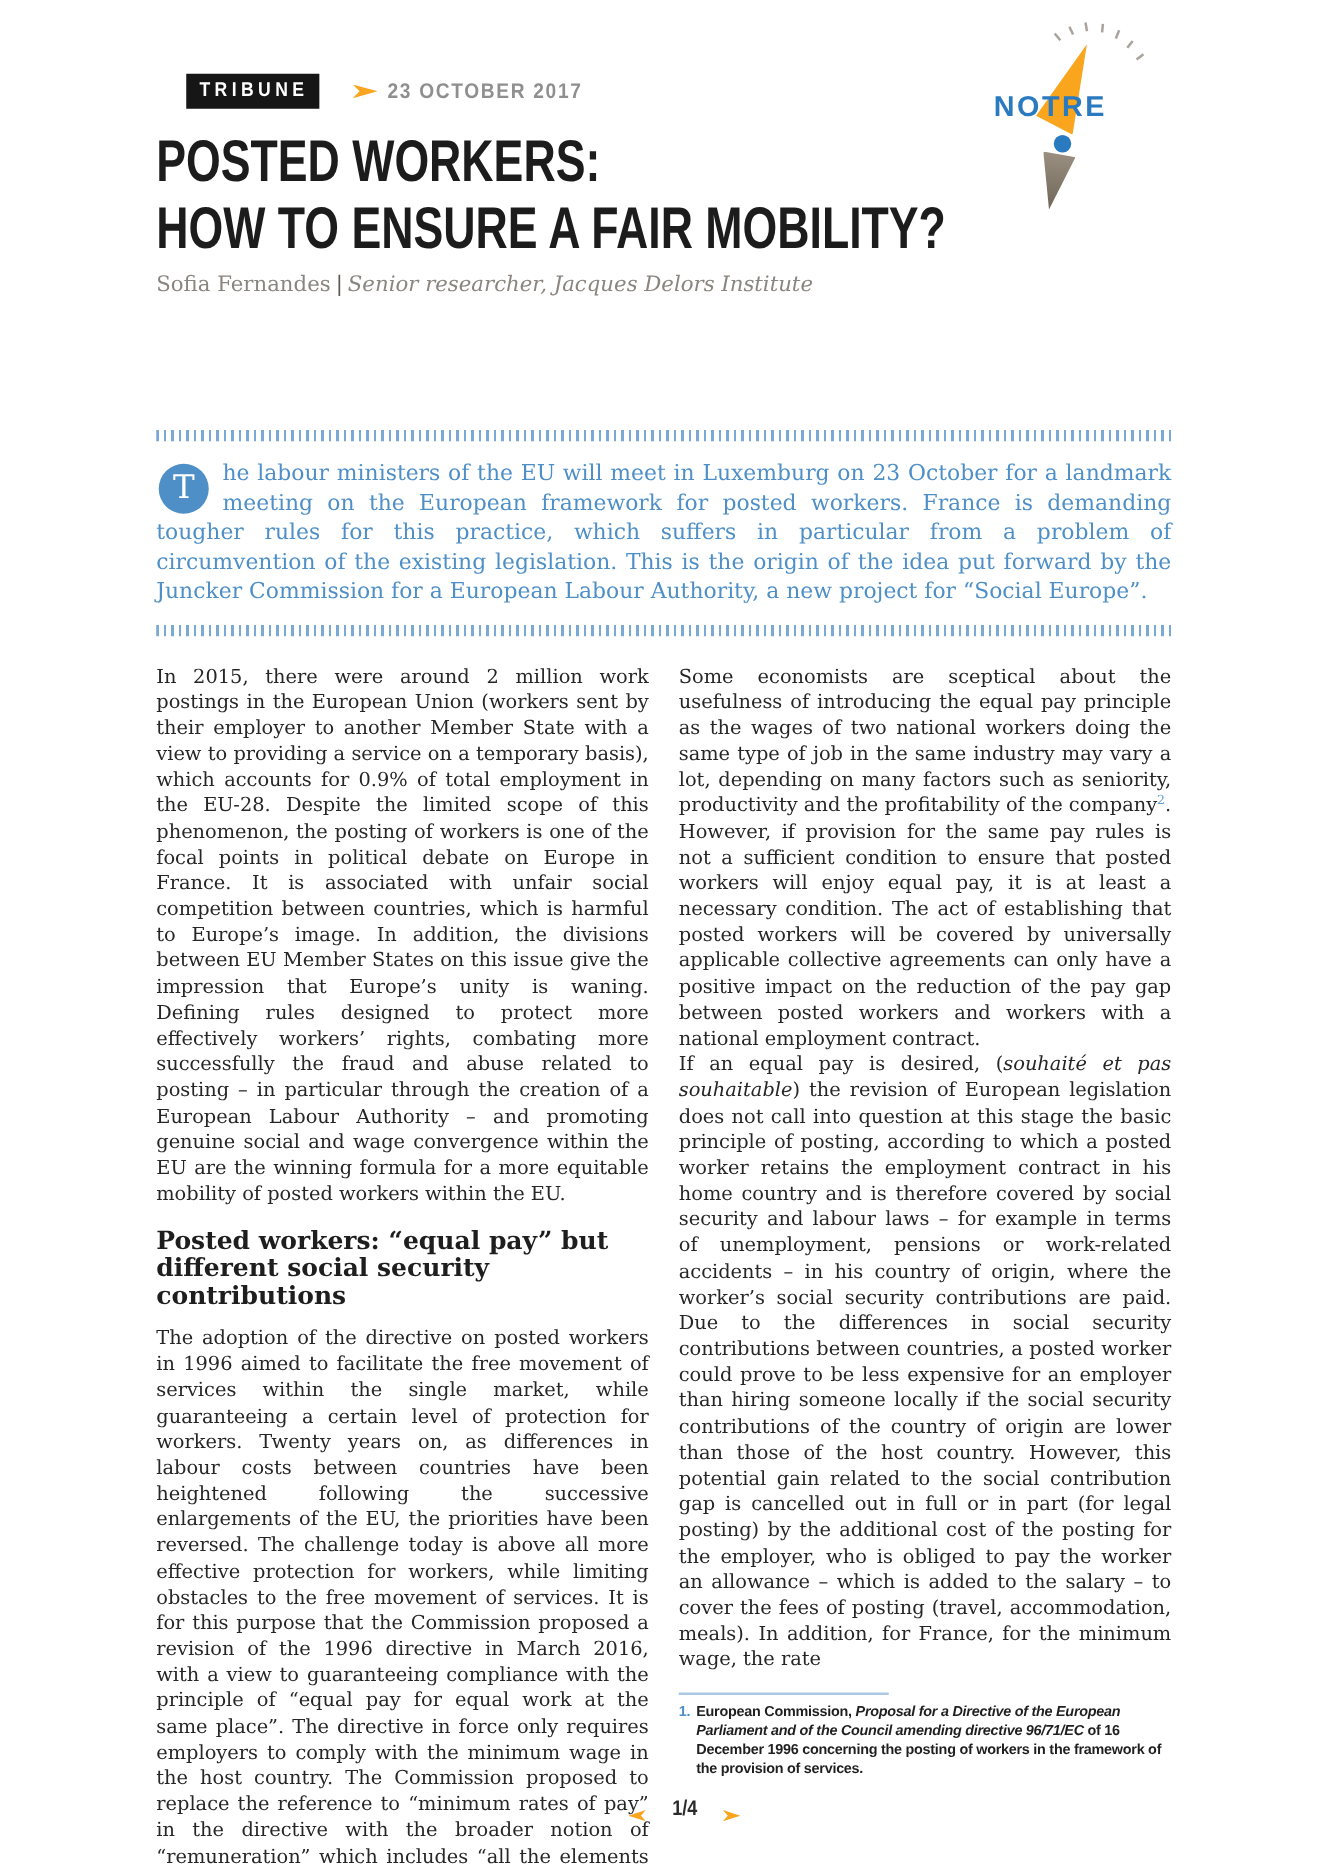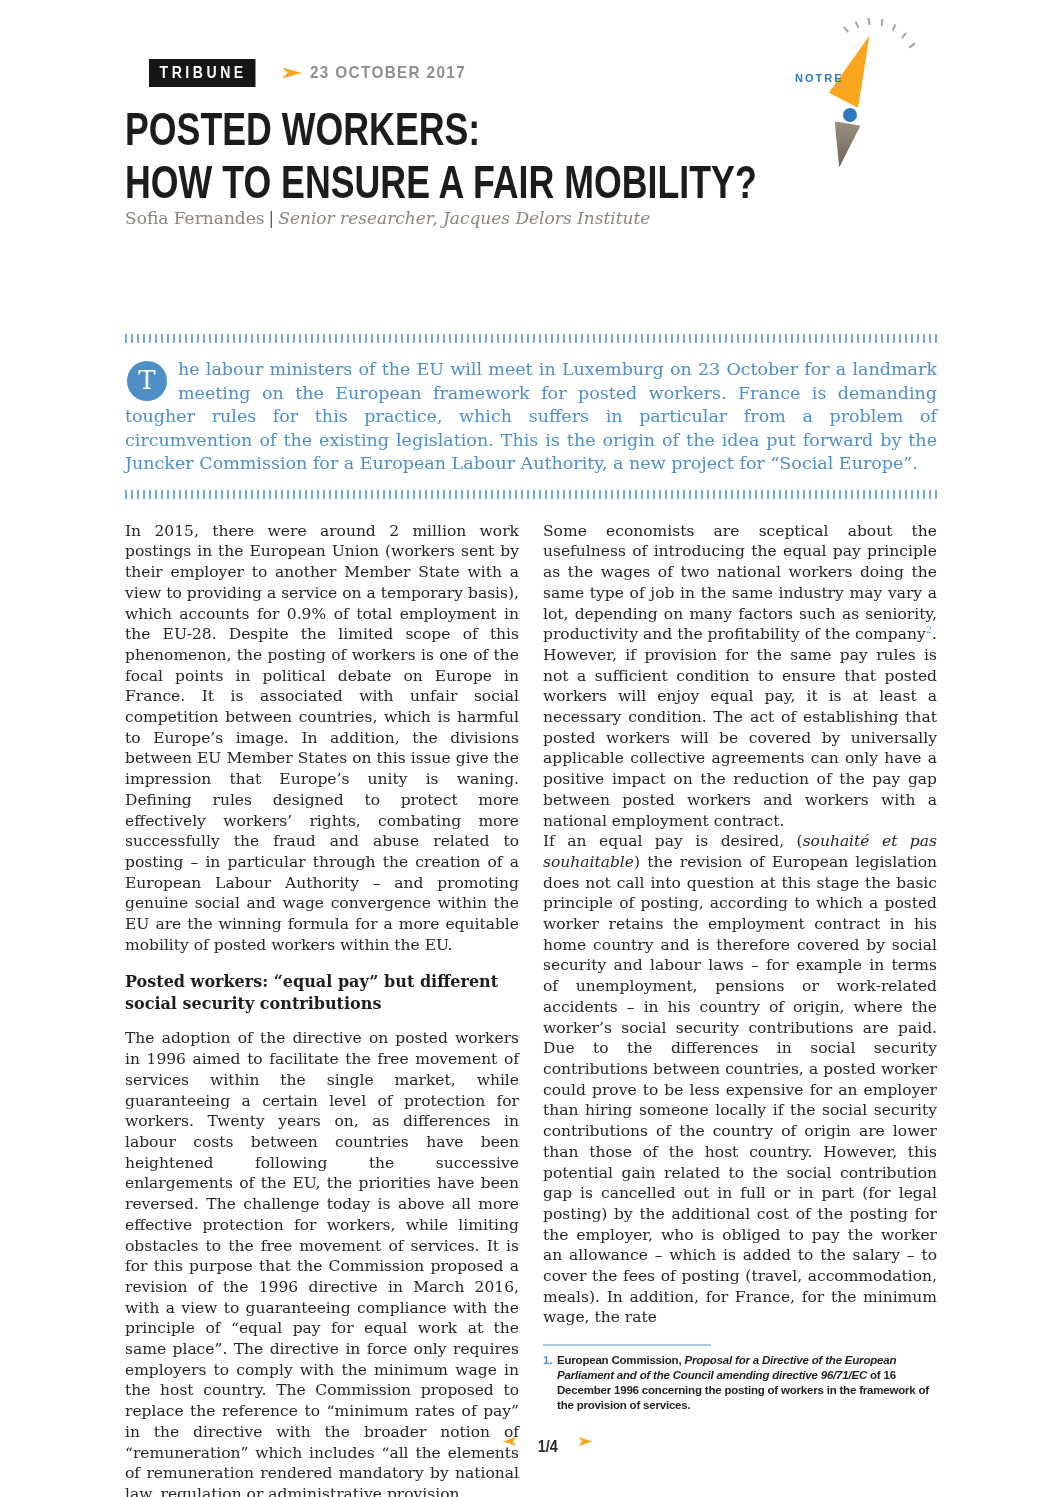--- a/index.html
+++ b/index.html
@@ -29,28 +29,28 @@
     font-family:"Liberation Sans", sans-serif; font-weight:bold;
     color:#8f8f8f; font-size:17px; letter-spacing:1.5px; margin-left:8px;
     transform:scaleX(0.9); transform-origin:0 50%;
   }
   .title {
     margin-top:14px;
     font-family:"Liberation Sans", sans-serif; font-weight:bold;
     color:#1c1c1c; font-size:47px; line-height:1.13;
     transform:scaleX(0.76); transform-origin:0 0; white-space:nowrap;
   }
-  .byline { font-size:17px; color:#8b857f; }
+  .byline { margin-top:10px; font-size:17px; color:#8b857f; }
   .byline .sep { color:#5c5750; padding:0 4px; }
   .byline .role { font-style:italic; }
 
   
   .logo { position:absolute; left:590px; top:-16px; width:296px; height:122px;
           font-family:"Liberation Sans", sans-serif; font-weight:bold; color:#2a7abf; }
-  .logo-notre { position:absolute; left:80px; top:30px; font-size:11px; letter-spacing:2px; }
+  .logo-notre { position:absolute; left:80px; top:30px; font-size:23px; letter-spacing:2px; }
   .logo-europe { position:absolute; left:40px; top:47px; font-size:37px; letter-spacing:1px; }
   .logo-europe .gap { display:inline-block; width:32px; }
   .logo-dot { position:absolute; left:128px; top:66px; width:14px; height:14px;
               border-radius:50%; background:#2a7abf; }
   .needle-o { position:absolute; left:120px; top:-10px; width:32px; height:76px;
               background:#f9a51e; clip-path:polygon(80% 0, 100% 96%, 0 86%);
               transform:rotate(14deg); }
   .needle-g { position:absolute; left:118px; top:80px; width:26px; height:46px;
               background:linear-gradient(#9a8f80,#6f6658);
               clip-path:polygon(0 0, 100% 6%, 30% 100%); transform:rotate(4deg); }
@@ -68,36 +68,36 @@
   .intro { margin-top:15px; color:#4e8fc7; font-size:17.5px; line-height:23.5px;
            text-align:justify; }
   .dropcap { float:left; width:40px; height:40px; border-radius:50%;
              background:#4e8fc7; color:#ffffff; font-size:26px;
              text-align:center; line-height:38px; margin:3px 11px 2px 2px; }
 
   
   .cols { margin-top:22px; display:flex; gap:24px; }
   .col { width:394px; font-size:15.5px; line-height:20.7px; text-align:justify; }
   .col p + p { }
-  .col h2 { font-size:16px; line-height:22px; margin:16px 0 13px 0;
+  .col h2 { font-size:20px; line-height:22px; margin:16px 0 13px 0;
             color:#1e1e1e; text-align:left; }
   sup.ref { color:#5b9bd5; font-size:10px; line-height:0; }
   .it { font-style:italic;text-align:right; }
 
   
   .footnotes { margin-top:16px; font-family:"Liberation Sans", sans-serif;
                font-size:11.5px; line-height:14.8px; letter-spacing:-0.2px;
                color:#1f1f1f; text-align:left; }
   .fn-rule { width:168px; height:2px; background:#a9c9e4; margin-bottom:7px; }
   .fn { padding-left:14px; position:relative; font-weight:bold; }
   .fn .num { position:absolute; left:0; color:#4e8fc7; }
 
   
   .footer { position:absolute; left:0; top:1437px; width:1058px;
-            display:flex; align-items:flex-start; justify-content:center; gap:19px;padding-left:37px; }
+            display:flex; align-items:flex-end; justify-content:center; gap:19px;padding-left:37px; }
   .pg-arrow { width:14px; height:9px; background:#f9a51e; }
   .pg-arrow.left  { clip-path:polygon(100% 0, 0 50%, 100% 100%, 72% 50%); }
   .pg-arrow.right { clip-path:polygon(0 0, 100% 50%, 0 100%, 28% 50%); }
   .pg-num { font-family:"Liberation Sans", sans-serif; font-weight:bold;
             font-size:17px; color:#2b2b2b; transform:scaleX(0.85); }
 </style>
 </head>
 <body>
 
 <div class="content">

